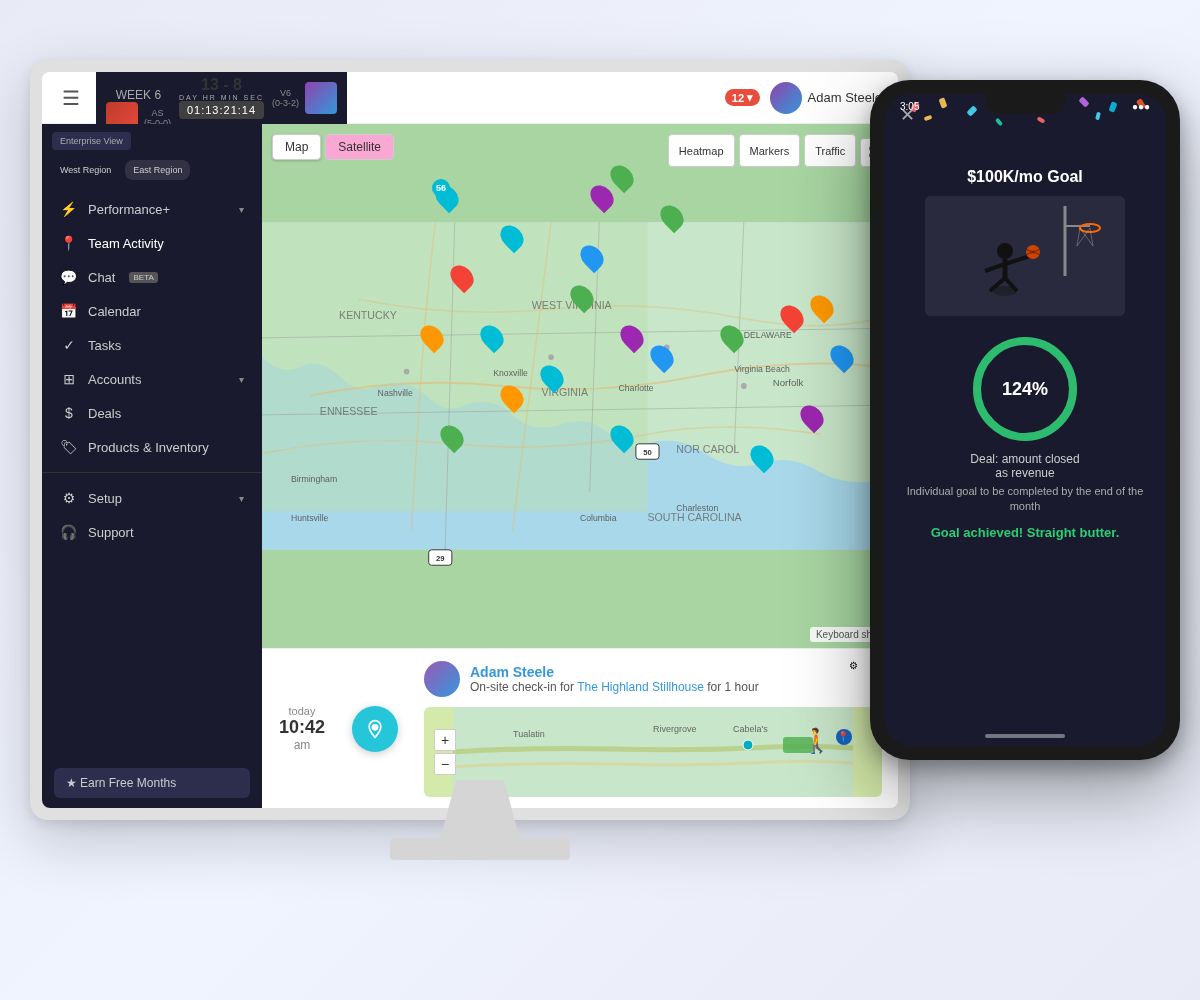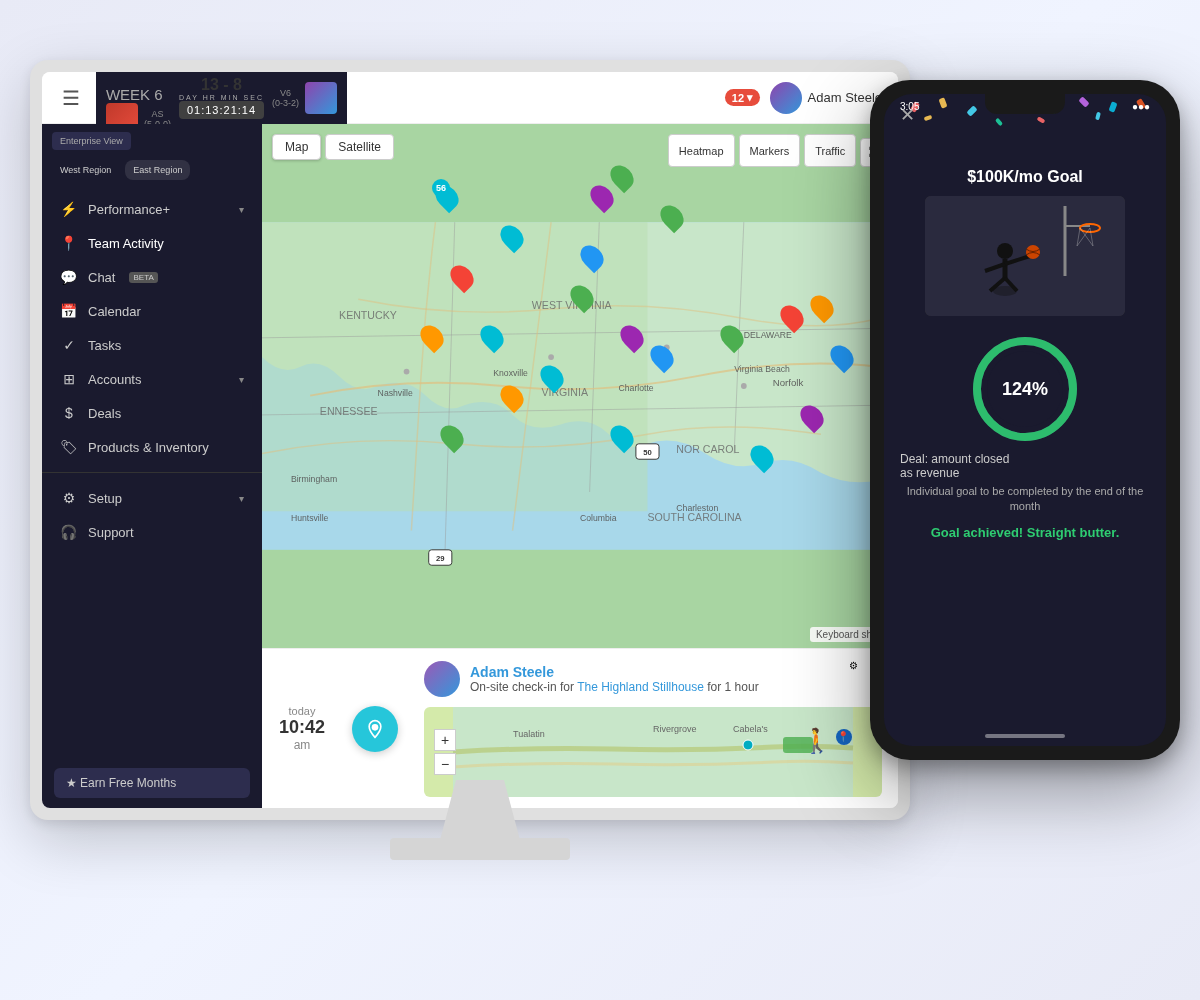--- a/index.html
+++ b/index.html
@@ -87,22 +87,23 @@
       color: #fff;
       border-radius: 8px;
       padding: 4px 10px;
       display: flex;
       align-items: center;
       gap: 8px;
       font-size: 10px;
     }
 
     .week-label {
-      font-size: 15px;
+      font-size: 12px;
       color: #aaa;
+      text-align: center;
       margin-top: 26px;
     }
 
     .team-avatar {
       width: 32px;
       height: 32px;
       border-radius: 4px;
       overflow: hidden;
       background: #555;
     }
@@ -273,21 +274,21 @@
     .map-controls-top {
       position: absolute;
       top: 10px;
       left: 10px;
       display: flex;
       gap: 4px;
       z-index: 10;
     }
 
     .map-btn {
-      background: #ffffff;
+      background: #f9a8d4;
       border: 1px solid #ccc;
       border-radius: 4px;
       padding: 5px 12px;
       font-size: 12px;
       font-weight: 500;
       cursor: pointer;
       color: #333;
     }
     .map-btn.active {
       background: #fff;
@@ -604,21 +605,21 @@
     .goal-amount {
       text-align: center;
       color: #fff;
       font-size: 20px;
       font-weight: bold;
       position: relative;
       z-index: 3;
     }
 
     .goal-label {
-      text-align: left;
+      text-align: center;
       color: #ccc;
       font-size: 12px;
       position: relative;
       z-index: 3;
     }
 
     .goal-description {
       text-align: center;
       color: #aaa;
       font-size: 11px;

